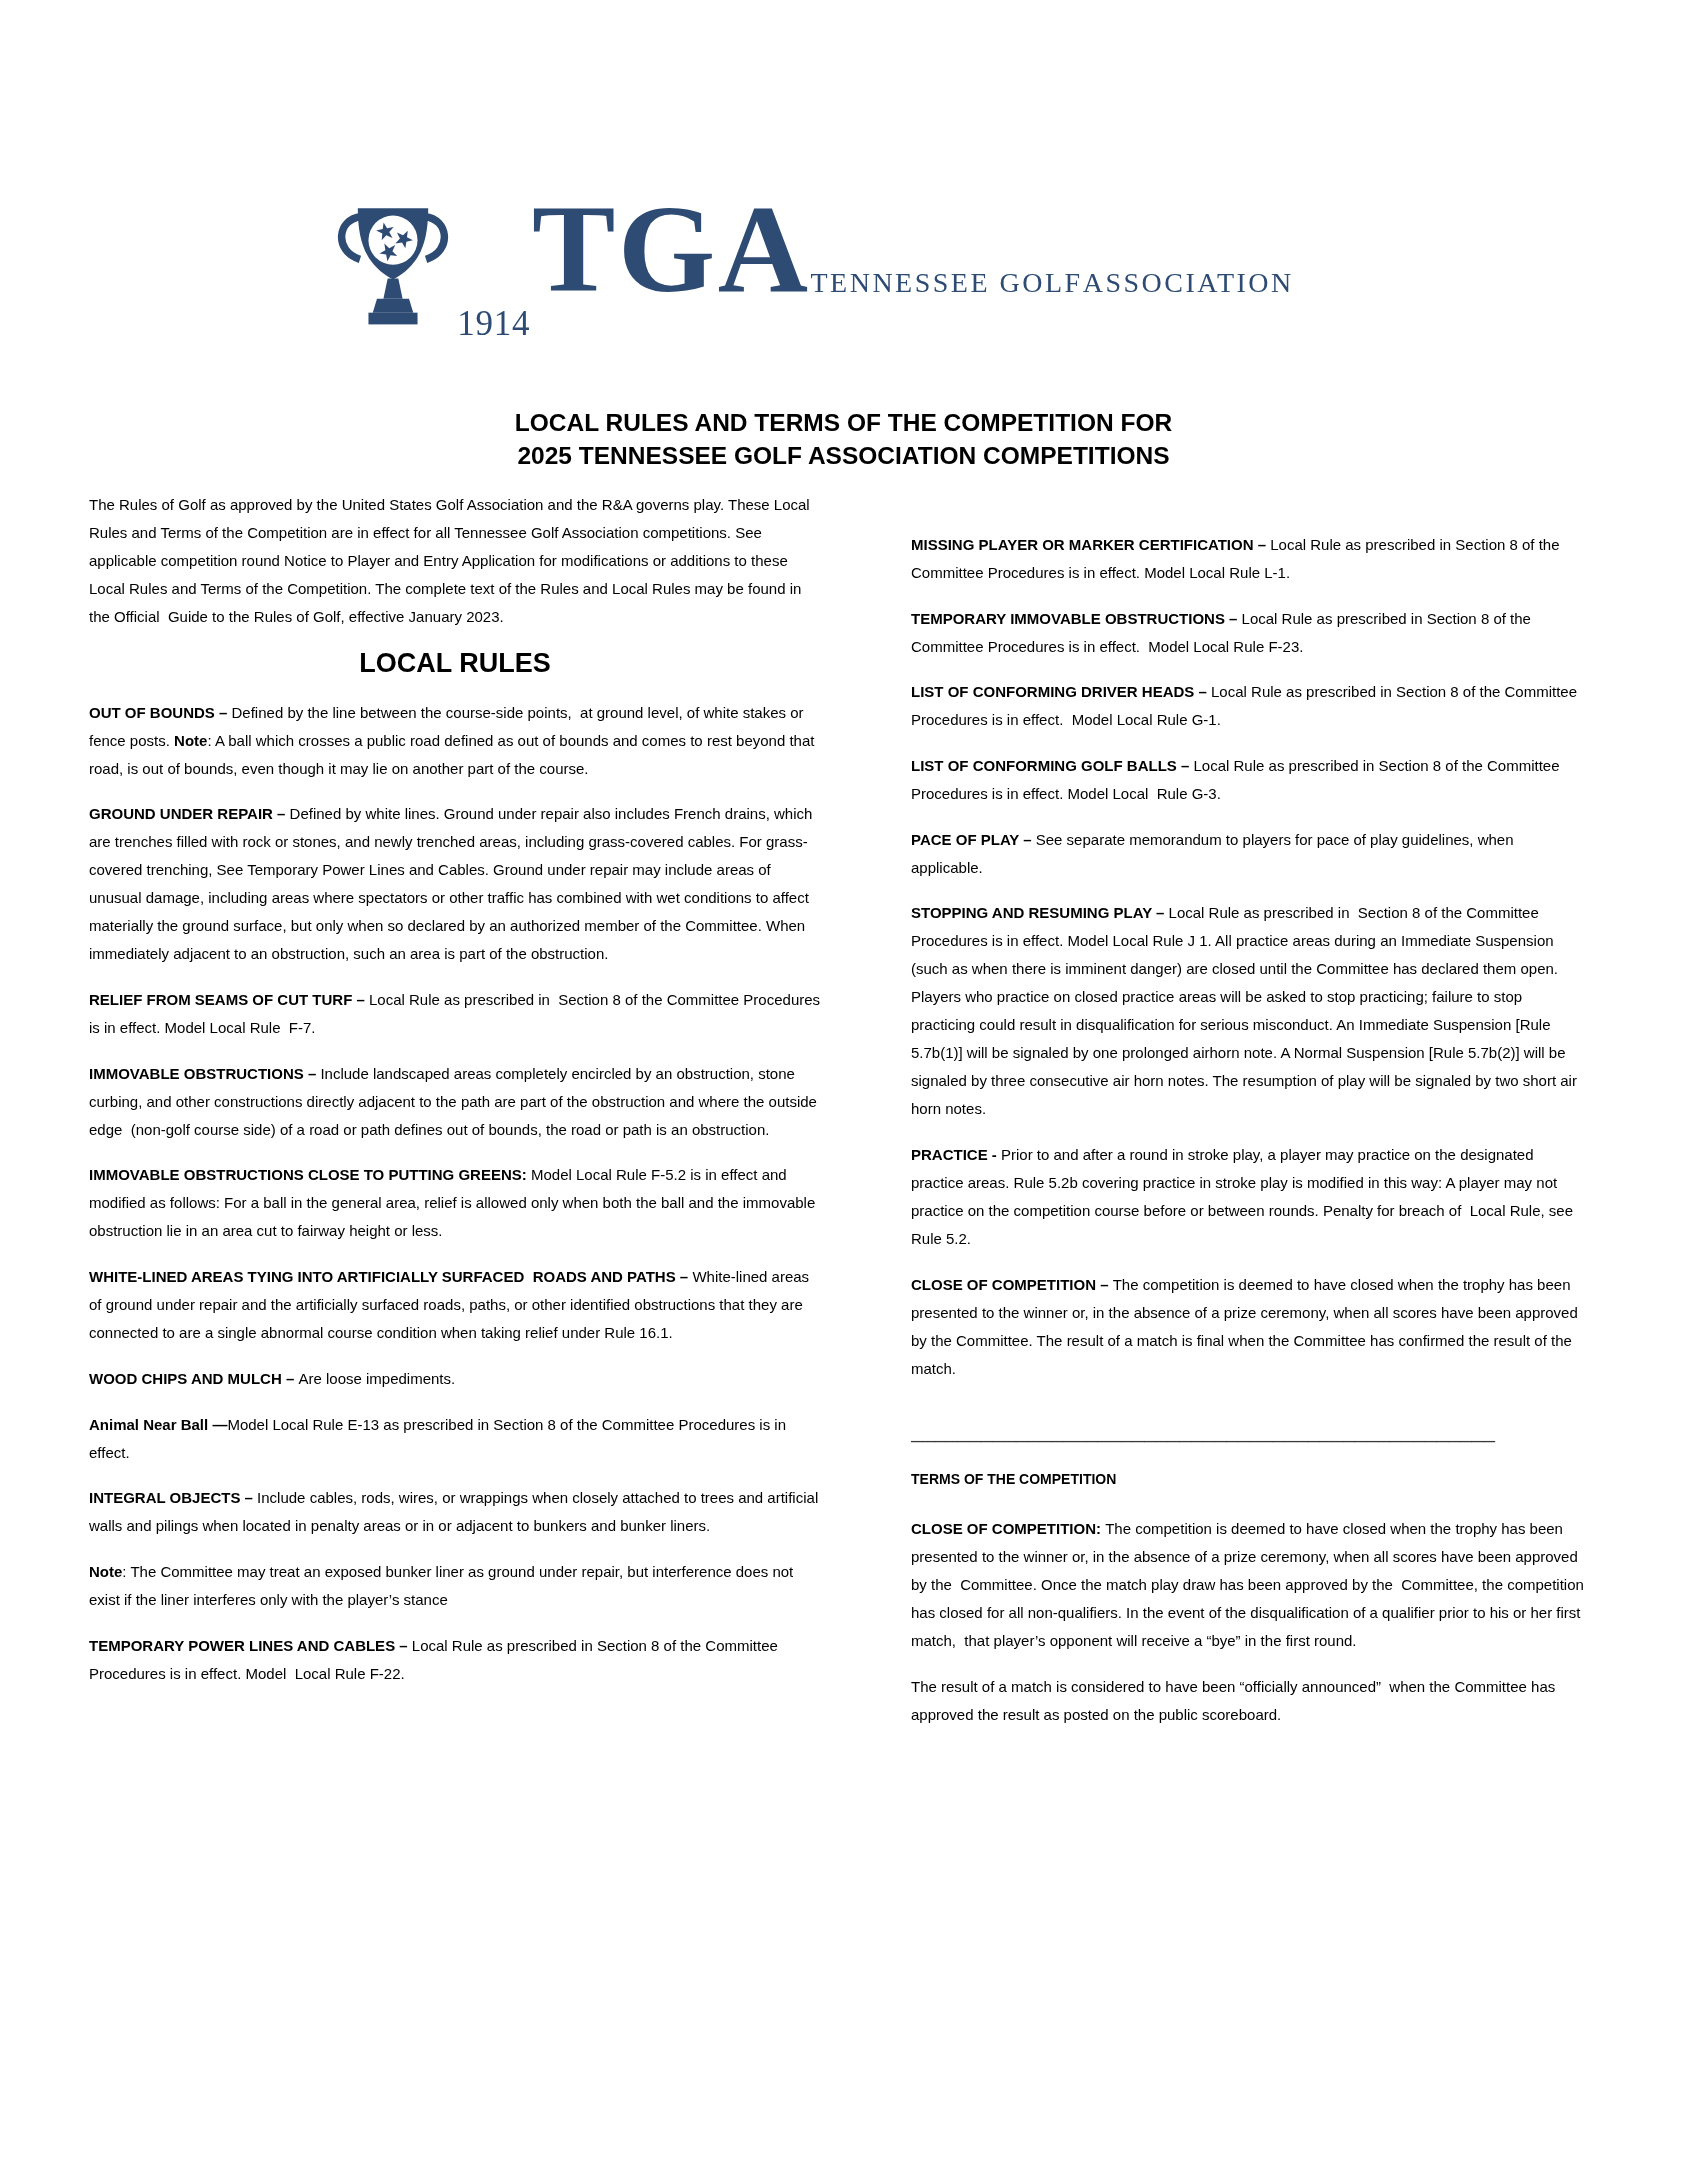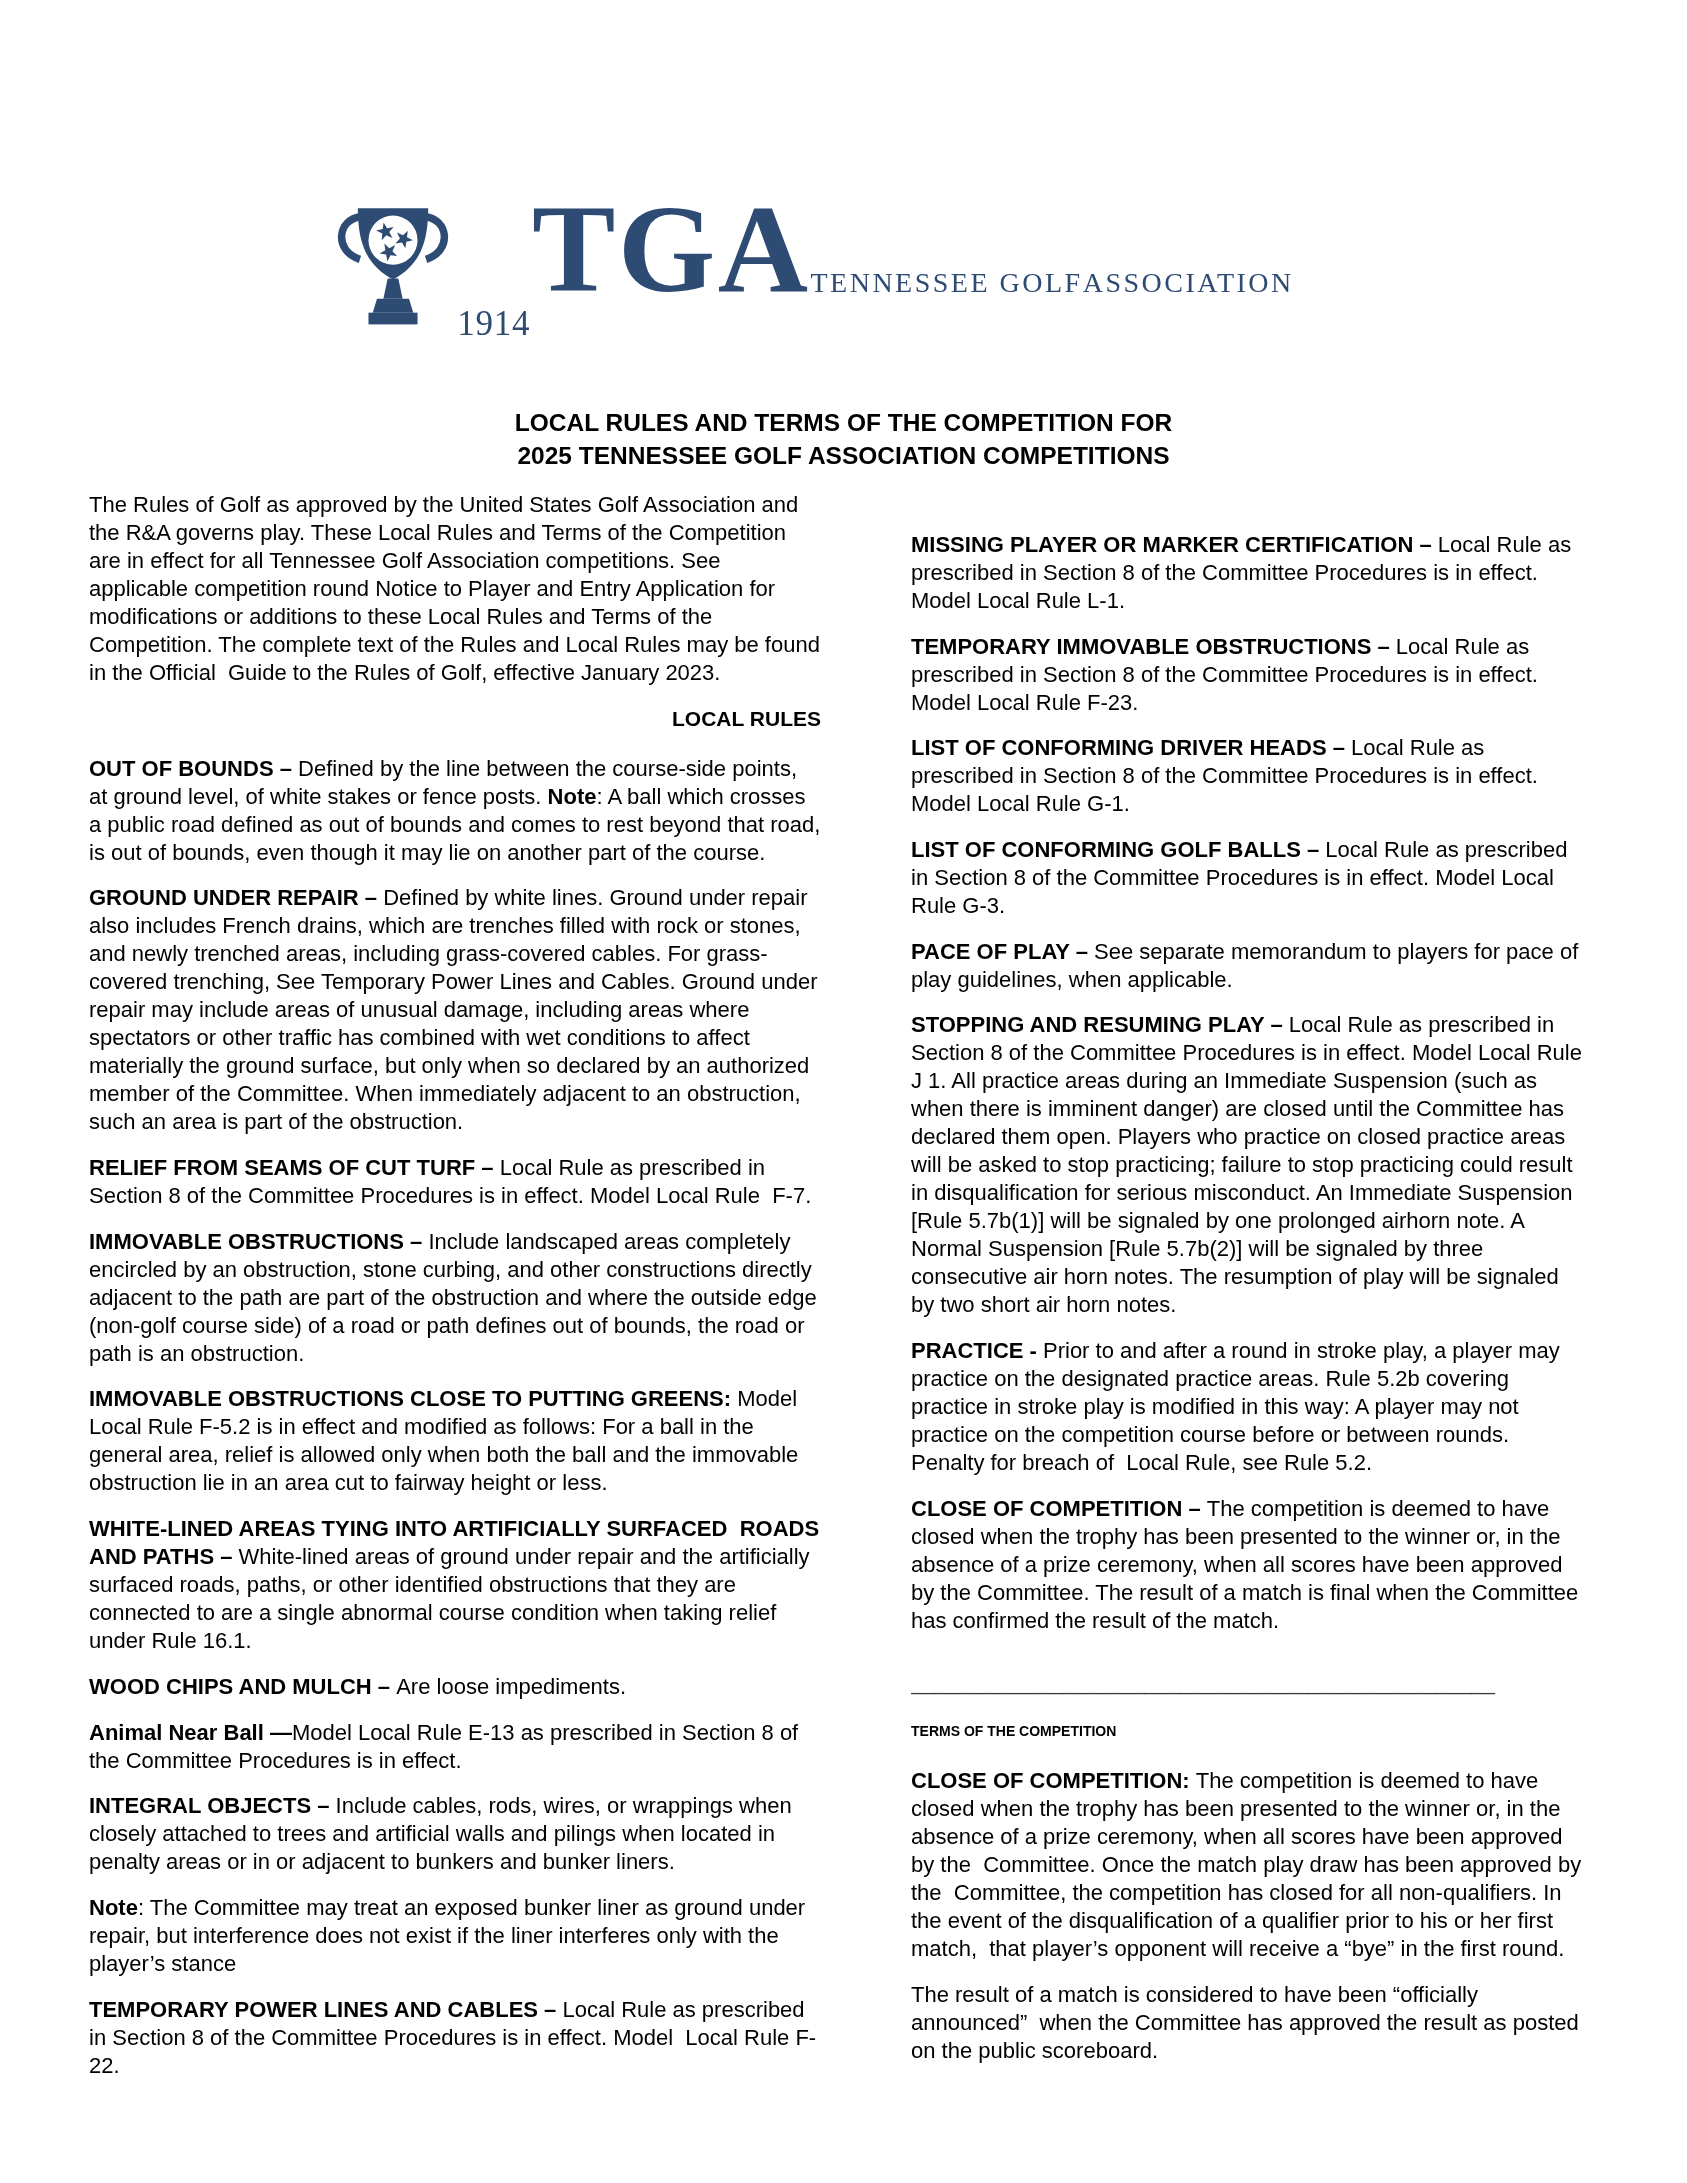--- a/index.html
+++ b/index.html
@@ -72,32 +72,32 @@
     top:491px;
     left:89px;
     display:flex;
     gap:90px;
     align-items:flex-start;
   }
   .col-left  { width:732px; }
   .col-right { width:675px; padding-top:40px; }
 
   .para {
-    font-size:22px;
+    font-size:15px;
     line-height:28px;
     margin:0 0 17.7px 0;
     white-space:pre-wrap;
   }
   .para b { font-weight:bold;text-align:center; }
 
   .center-heading {
-    font-size:21px;
+    font-size:27px;
     line-height:28px;
     font-weight:bold;
-    text-align:right;
+    text-align:center;
     margin:8.4px 0 22px 0;
   }
   .terms-heading {
     font-size:14px;
     line-height:28px;
     font-weight:bold;
     margin:20px 0 22px 0;
   }
   .divider {
     font-size:21px;

